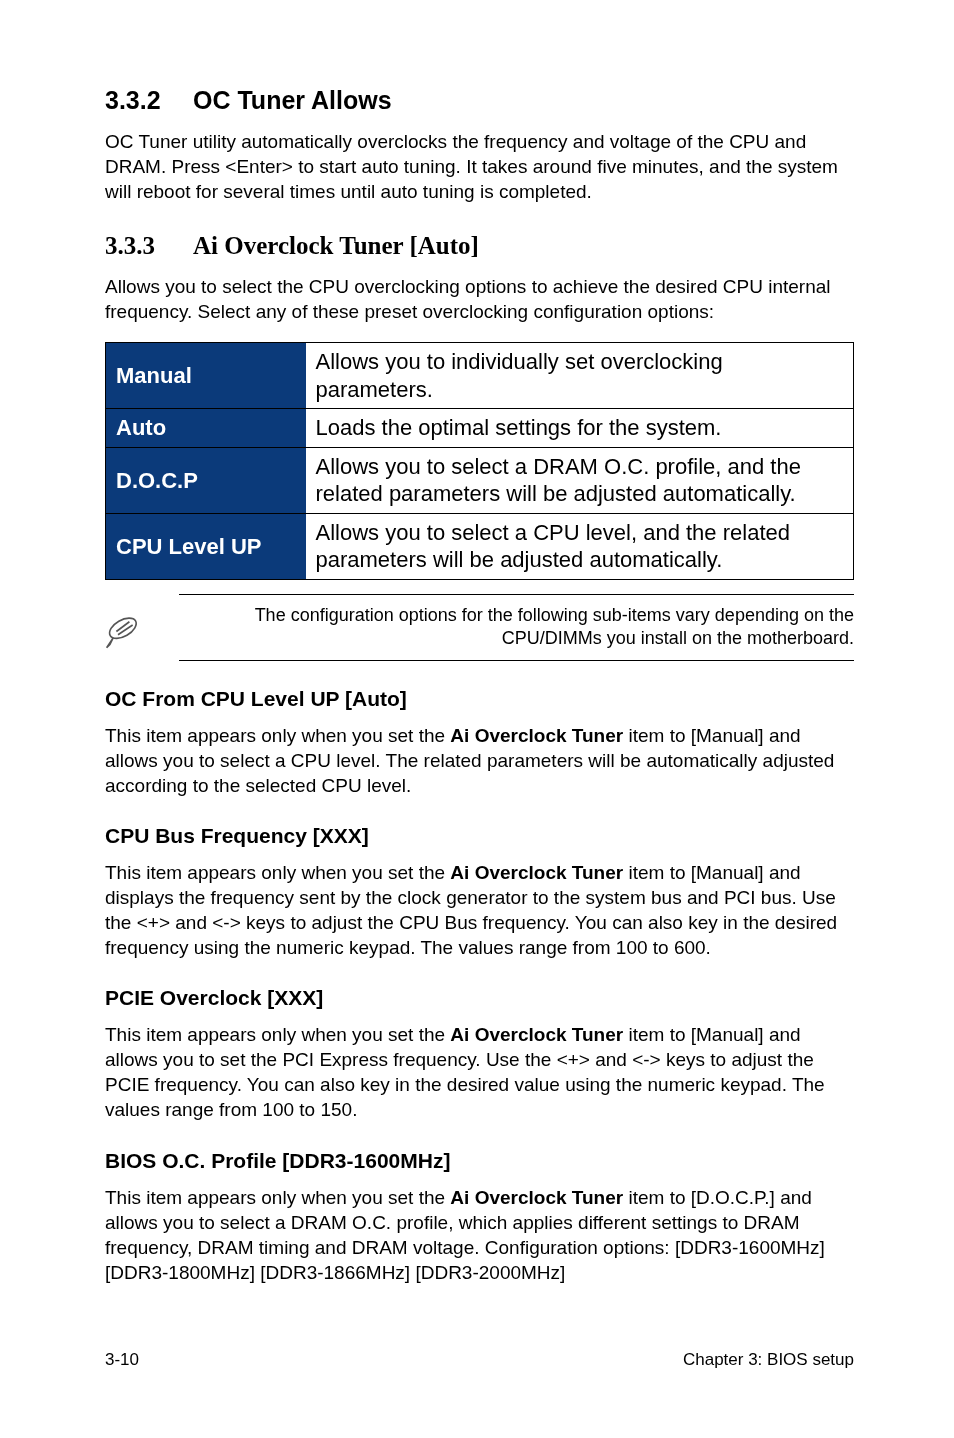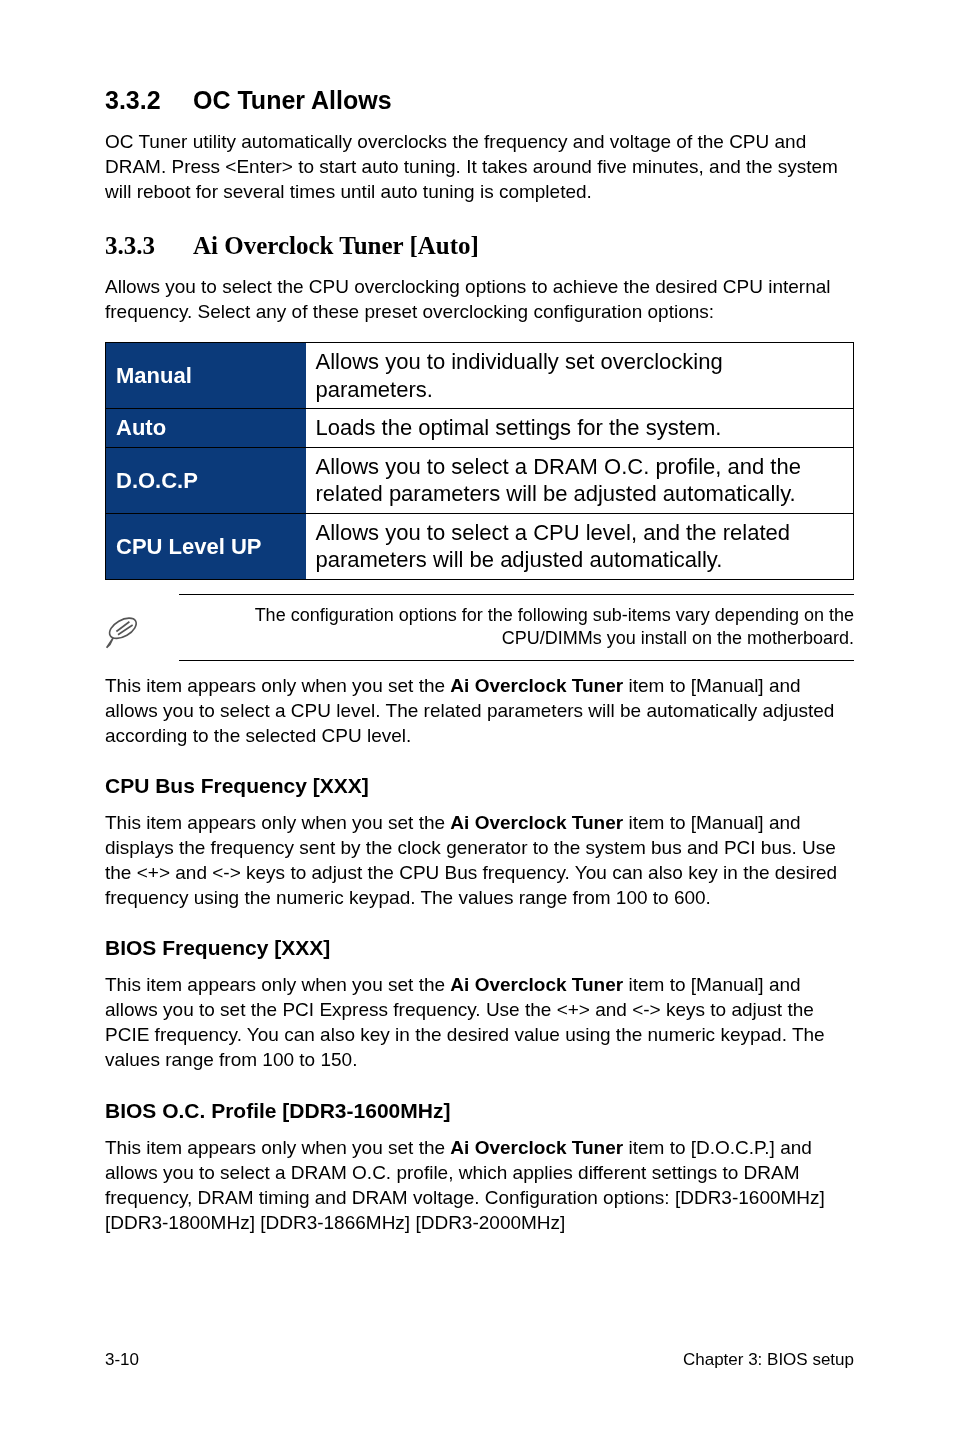--- a/index.html
+++ b/index.html
@@ -136,30 +136,31 @@
         <path d="M10 48 L2 60 L6 56 Z" fill="#555"></path>
         <line x1="14" y1="40" x2="30" y2="28"></line>
         <line x1="16" y1="44" x2="34" y2="32"></line>
       </svg>
     </div>
     <div class="note-text-wrap">
       <p class="note-text">The configuration options for the following sub-items vary depending on the CPU/DIMMs you install on the motherboard.</p>
     </div>
   </div>
 
+  <div class="h3">OC From CPU Level UP [Auto]</div>
   <p class="body">
     <span>This item appears only when you set the </span><b>Ai Overclock Tuner</b><span> item to [Manual] and allows you to select a CPU level. The related parameters will be automatically adjusted according to the selected CPU level.</span>
   </p>
 
   <div class="h3">CPU Bus Frequency [XXX]</div>
   <p class="body">
     <span>This item appears only when you set the </span><b>Ai Overclock Tuner</b><span> item to [Manual] and displays the frequency sent by the clock generator to the system bus and PCI bus. Use the &lt;+&gt; and &lt;-&gt; keys to adjust the CPU Bus frequency. You can also key in the desired frequency using the numeric keypad. The values range from 100 to 600.</span>
   </p>
 
-  <div class="h3">BIOS Frequency [XXX]</div>
+  <div class="h3">PCIE Overclock [XXX]</div>
   <p class="body">
     <span>This item appears only when you set the </span><b>Ai Overclock Tuner</b><span> item to [Manual] and allows you to set the PCI Express frequency. Use the &lt;+&gt; and &lt;-&gt; keys to adjust the PCIE frequency. You can also key in the desired value using the numeric keypad. The values range from 100 to 150.</span>
   </p>
 
   <div class="h3">BIOS O.C. Profile [DDR3-1600MHz]</div>
   <p class="body">
     <span>This item appears only when you set the </span><b>Ai Overclock Tuner</b><span> item to [D.O.C.P.] and allows you to select a DRAM O.C. profile, which applies different settings to DRAM frequency, DRAM timing and DRAM voltage. Configuration options: [DDR3-1600MHz] [DDR3-1800MHz] [DDR3-1866MHz] [DDR3-2000MHz]</span>
   </p>
 
 </div>

